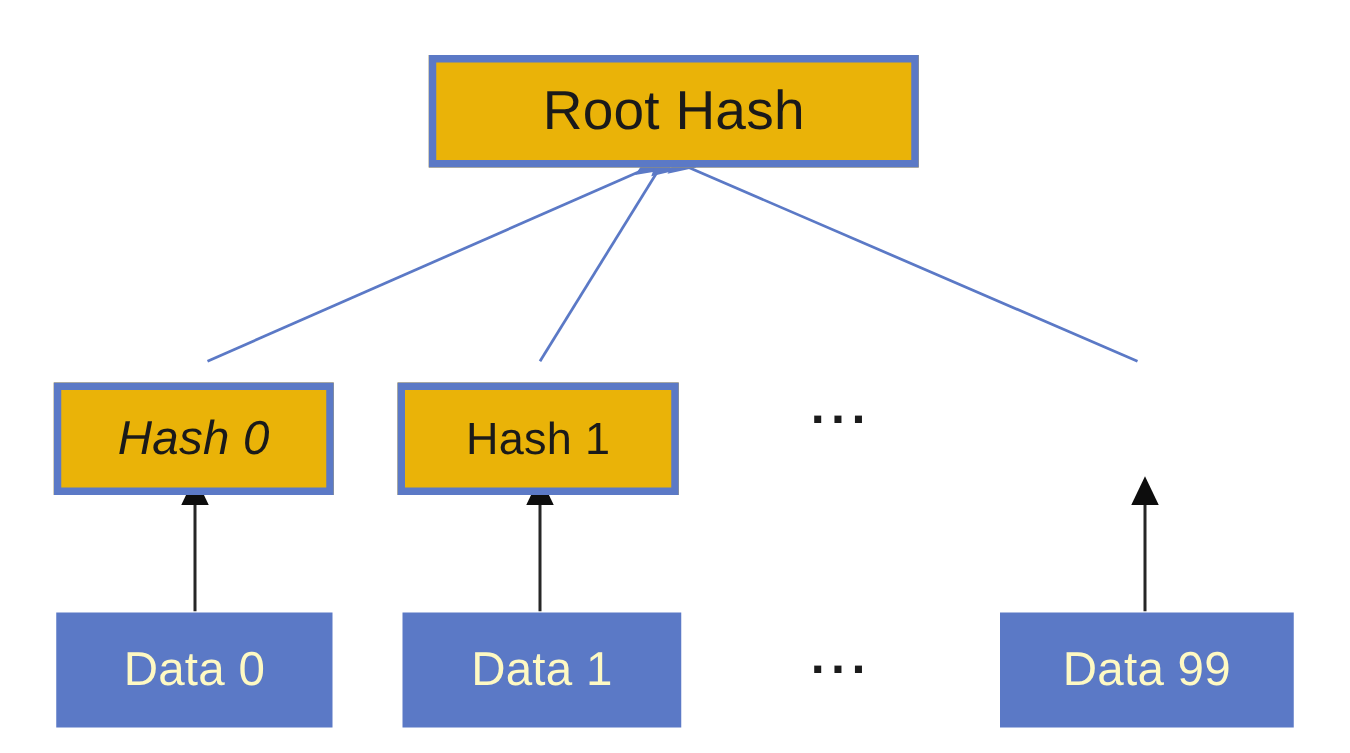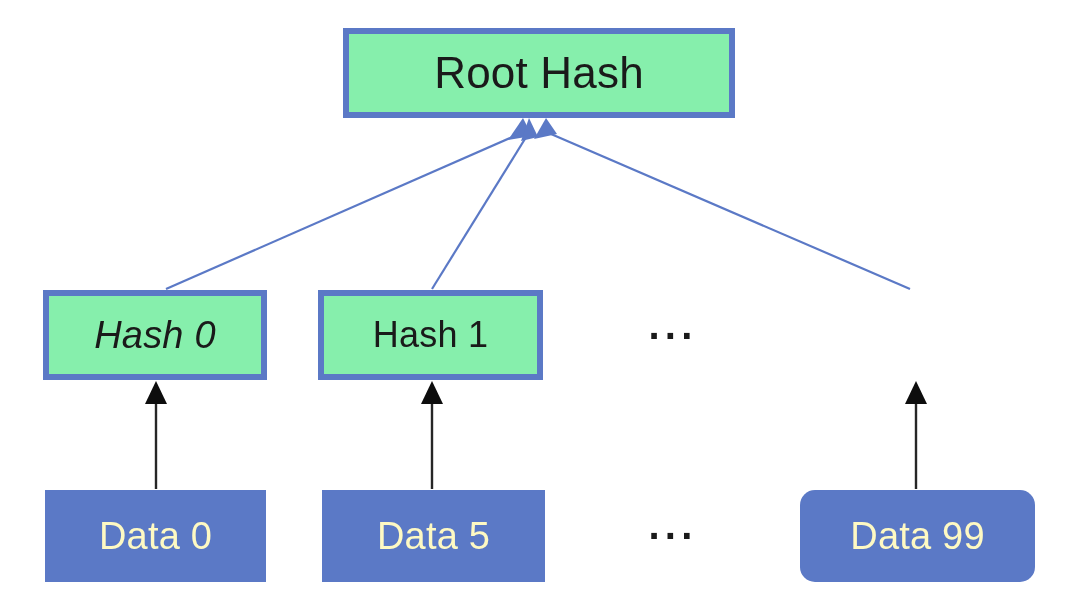--- a/index.html
+++ b/index.html
@@ -25,23 +25,24 @@
   }
   .node {
     position: absolute;
     box-sizing: border-box;
     display: flex;
     align-items: center;
     justify-content: center;
     line-height: 1;
   }
   .node-outline {
-    background: #86efac;
+    background: #eab308;
     border: 6px solid #5b79c6;
     color: #1a1a1a;
+    margin-top: 16px;
   }
   .node-filled {
     background: #5b79c6;
     border: none;
     color: #fef9c3;
     text-align: right;
   }
   .node-label {
     display: block;
     white-space: nowrap;
@@ -98,22 +99,22 @@
     <span class="node-label">Hash 0</span>
   </div>
   <div class="node node-outline" id="node-hash-1" style="left: 318px; top: 290px; width: 225px; height: 90px; font-size: 36px;">
     <span class="node-label">Hash 1</span>
   </div>
 
   <div class="node node-filled" id="node-data-0" style="left: 45px; top: 490px; width: 221px; height: 92px; font-size: 38px;">
     <span class="node-label">Data 0</span>
   </div>
   <div class="node node-filled" id="node-data-1" style="left: 322px; top: 490px; width: 223px; height: 92px; font-size: 38px;">
-    <span class="node-label">Data 5</span>
+    <span class="node-label">Data 1</span>
   </div>
-  <div class="node node-filled" id="node-data-2" style="left: 800px; top: 490px; width: 235px; height: 92px; font-size: 38px; border-radius: 15px;">
+  <div class="node node-filled" id="node-data-2" style="left: 800px; top: 490px; width: 235px; height: 92px; font-size: 38px;">
     <span class="node-label">Data 99</span>
   </div>
 
   <div class="ellipsis" id="ellipsis-0" style="left: 628px; top: 312px; width: 90px; height: 48px; font-size: 40px;">···</div>
   <div class="ellipsis" id="ellipsis-1" style="left: 628px; top: 512px; width: 90px; height: 48px; font-size: 40px;">···</div>
 
 </div>
 
 </body></html>

